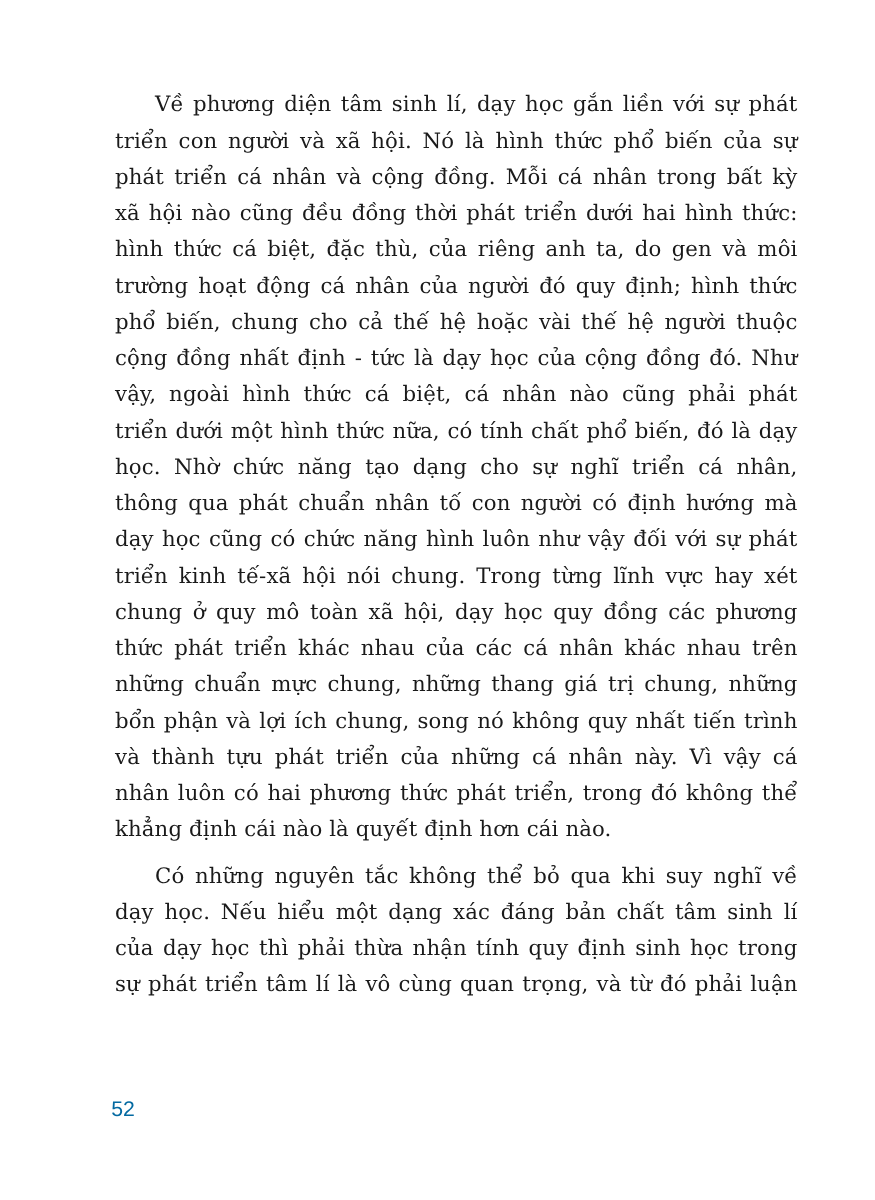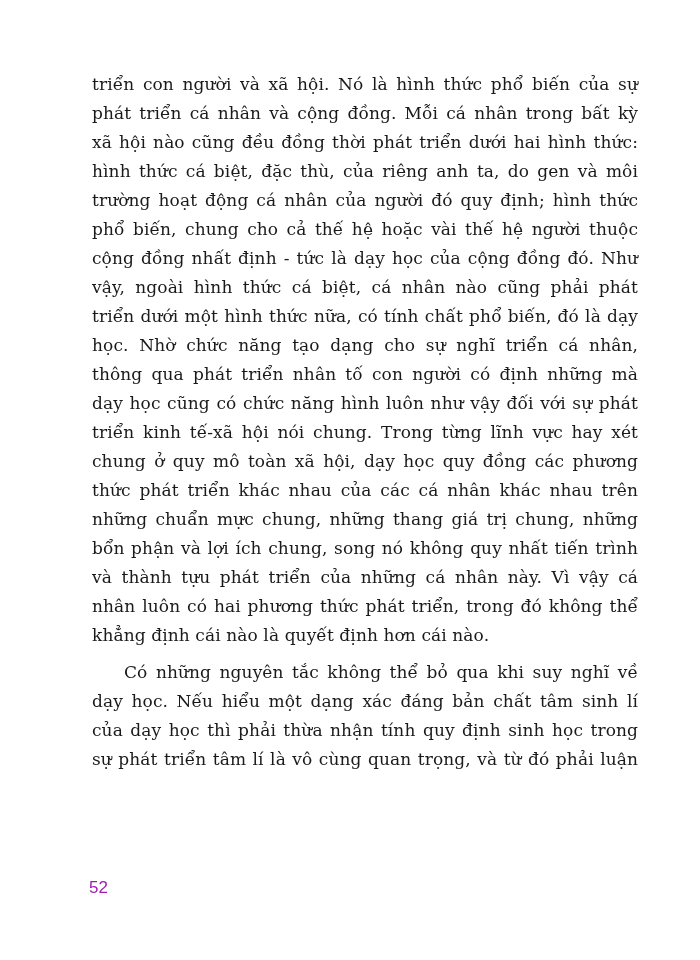--- a/index.html
+++ b/index.html
@@ -43,39 +43,40 @@
   }
   .para + .para {
     margin-top: 8px;
   }
   .page-number {
     position: absolute;
     left: 89px;
     top: 878px;
     font-family: "Liberation Sans", "DejaVu Sans", sans-serif;
     font-size: 17px;
-    color: #a21caf;
+    color: #0369a1;
   }
 </style>
 </head>
 <body>
 
 <div class="page">
   <div class="para">
+    <span class="line first">Về phương diện tâm sinh lí, dạy học gắn liền với sự phát</span>
     <span class="line">triển con người và xã hội. Nó là hình thức phổ biến của sự</span>
     <span class="line">phát triển cá nhân và cộng đồng. Mỗi cá nhân trong bất kỳ</span>
     <span class="line">xã hội nào cũng đều đồng thời phát triển dưới hai hình thức:</span>
     <span class="line">hình thức cá biệt, đặc thù, của riêng anh ta, do gen và môi</span>
     <span class="line">trường hoạt động cá nhân của người đó quy định; hình thức</span>
     <span class="line">phổ biến, chung cho cả thế hệ hoặc vài thế hệ người thuộc</span>
     <span class="line">cộng đồng nhất định - tức là dạy học của cộng đồng đó. Như</span>
     <span class="line">vậy, ngoài hình thức cá biệt, cá nhân nào cũng phải phát</span>
     <span class="line">triển dưới một hình thức nữa, có tính chất phổ biến, đó là dạy</span>
     <span class="line">học. Nhờ chức năng tạo dạng cho sự nghĩ triển cá nhân,</span>
-    <span class="line">thông qua phát triển nhân tố con người có định những mà</span>
+    <span class="line">thông qua phát chuẩn nhân tố con người có định hướng mà</span>
     <span class="line">dạy học cũng có chức năng hình luôn như vậy đối với sự phát</span>
     <span class="line">triển kinh tế-xã hội nói chung. Trong từng lĩnh vực hay xét</span>
     <span class="line">chung ở quy mô toàn xã hội, dạy học quy đồng các phương</span>
     <span class="line">thức phát triển khác nhau của các cá nhân khác nhau trên</span>
     <span class="line">những chuẩn mực chung, những thang giá trị chung, những</span>
     <span class="line">bổn phận và lợi ích chung, song nó không quy nhất tiến trình</span>
     <span class="line">và thành tựu phát triển của những cá nhân này. Vì vậy cá</span>
     <span class="line">nhân luôn có hai phương thức phát triển, trong đó không thể</span>
     <span class="line last">khẳng định cái nào là quyết định hơn cái nào.</span>
   </div>

